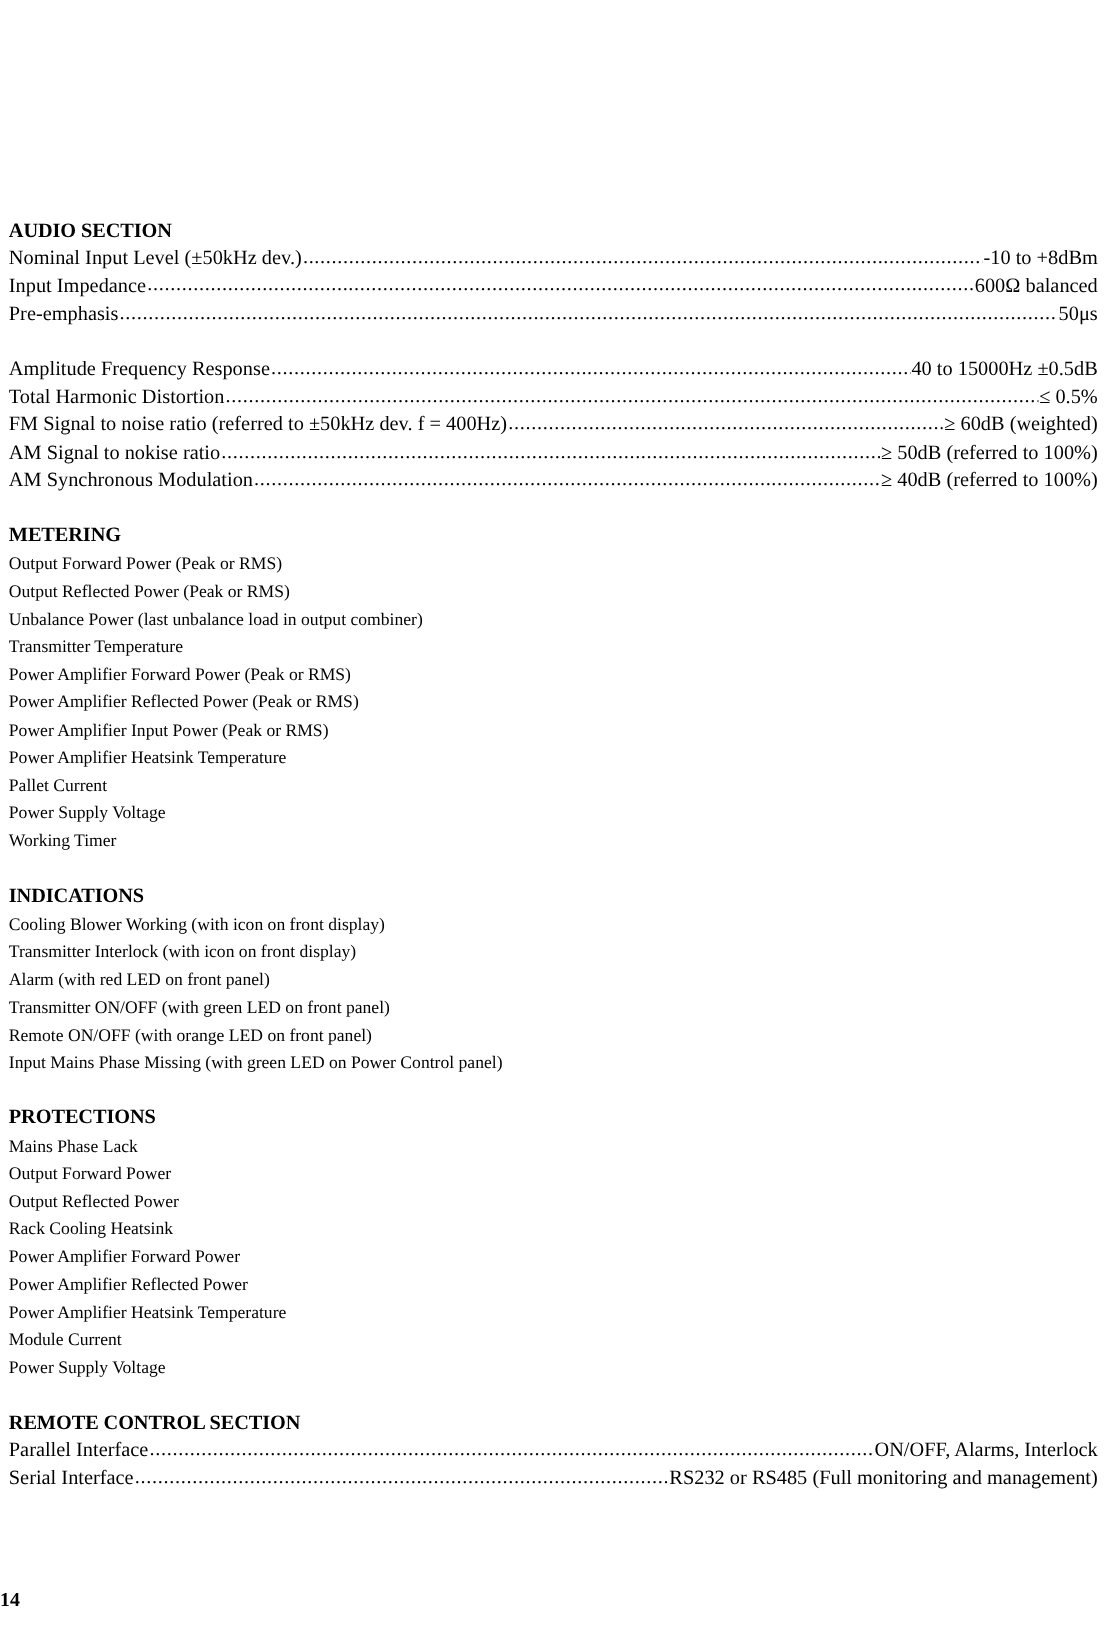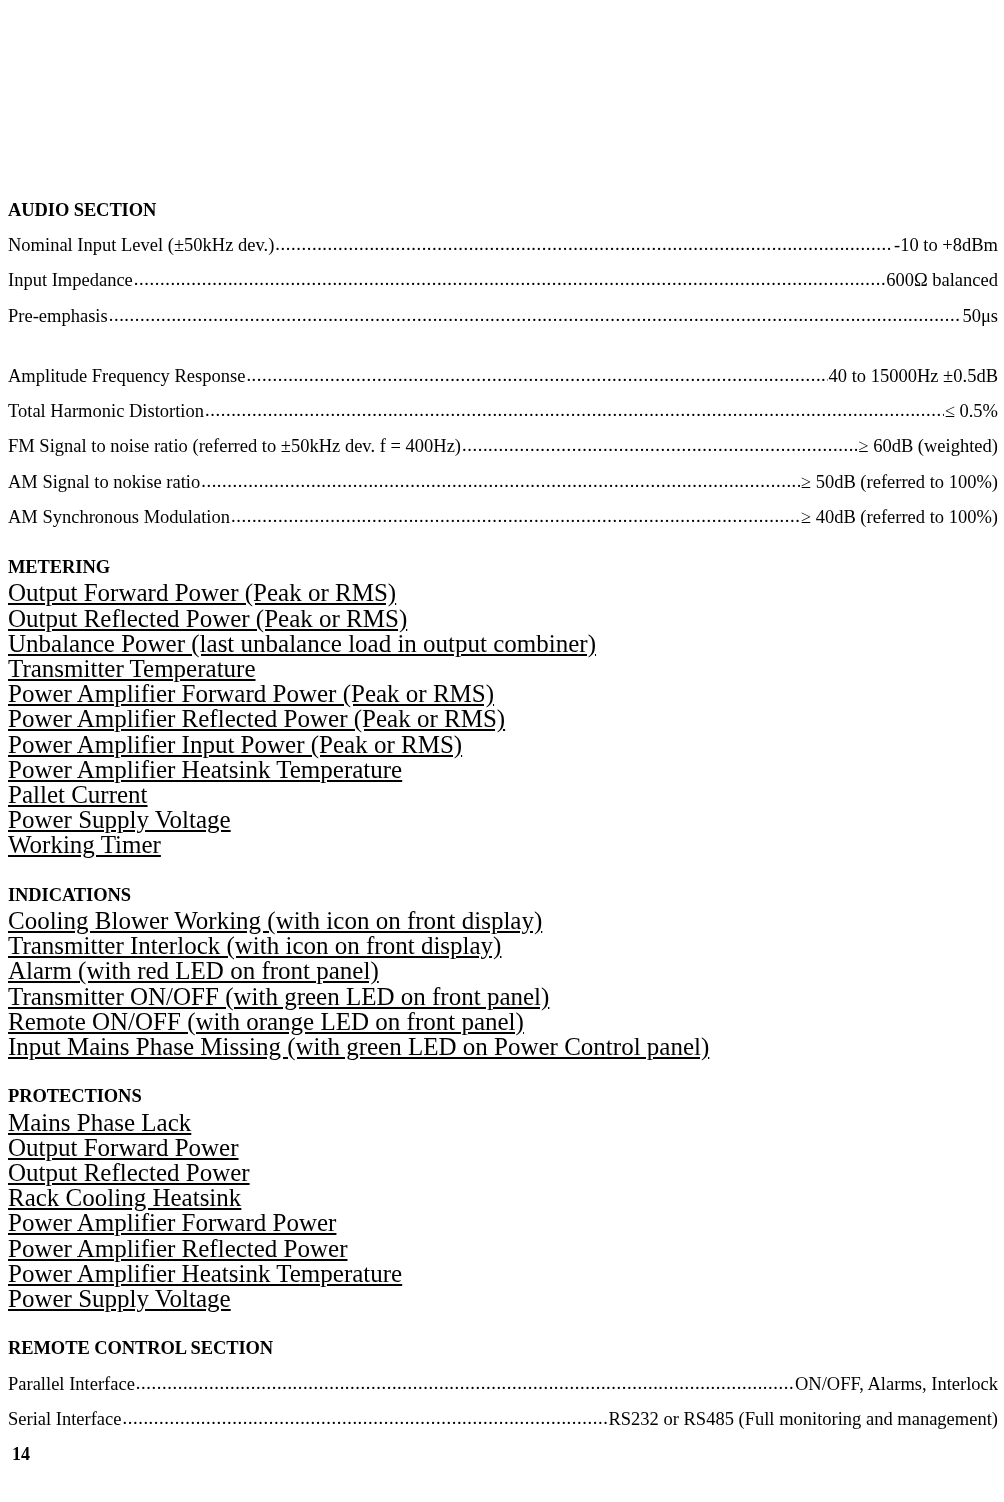--- a/index.html
+++ b/index.html
@@ -37,24 +37,23 @@
     white-space: nowrap;
   }
   .section-title-italic {
     font-weight: bold;
     font-style: italic;
     font-size: 18.5px;
     line-height: 25.2px;
     white-space: nowrap;
   }
   .plain-line {
-    font-size: 25px;
+    font-size: 16px;
     line-height: 25.2px;
     white-space: nowrap;
-    text-decoration: underline;
   }
   .dotted-line {
     display: flex;
     align-items: baseline;
     font-size: 18.5px;
     line-height: 25.2px;
     width: 100%;
   }
   .dotted-line .lbl {
     white-space: nowrap;
@@ -67,28 +66,27 @@
     margin: 0 1px;
     position: relative;
     top: -1px;
     font-size: 18.5px;
     letter-spacing: 0.6px;
     color: #000;
   }
   .dotted-line .val {
     white-space: nowrap;
     flex: 0 0 auto;
-    margin-top: 10px;
   }
   .spacer {
     height: 25.2px;
   }
   .page-number {
     position: absolute;
-    left: 12px;
+    left: 0;
     top: 1443px;
     font-size: 18px;
     font-weight: bold;
     line-height: 22px;
   }
 </style>
 </head>
 <body>
 
 <div class="page">
@@ -158,20 +156,21 @@
       <div class="plain-line">Input Mains Phase Missing (with green LED on Power Control panel)</div>
       <div class="spacer"></div>
       <div class="section-title">PROTECTIONS</div>
       <div class="plain-line">Mains Phase Lack</div>
       <div class="plain-line">Output Forward Power</div>
       <div class="plain-line">Output Reflected Power</div>
       <div class="plain-line">Rack Cooling Heatsink</div>
       <div class="plain-line">Power Amplifier Forward Power</div>
       <div class="plain-line">Power Amplifier Reflected Power</div>
       <div class="plain-line">Power Amplifier Heatsink Temperature</div>
+      <div class="plain-line">Module Current</div>
       <div class="plain-line">Power Supply Voltage</div>
       <div class="spacer"></div>
       <div class="section-title">REMOTE CONTROL SECTION</div>
       <div class="dotted-line">
         <span class="lbl">Parallel Interface</span>
         <span class="leader">................................................................................................................................................................................................................................................................................................................................................................................................................</span>
         <span class="val">ON/OFF, Alarms, Interlock</span>
       </div>
       <div class="dotted-line">
         <span class="lbl">Serial Interface</span>

